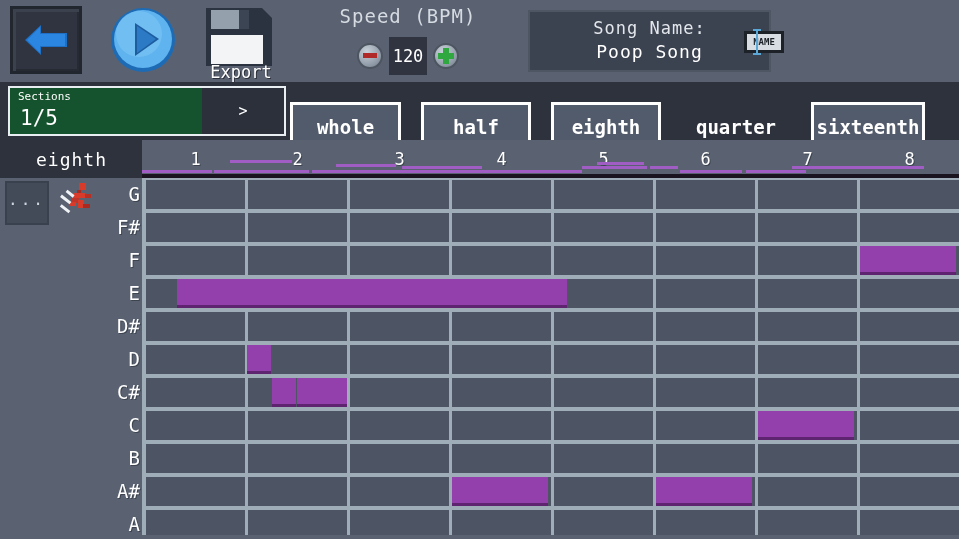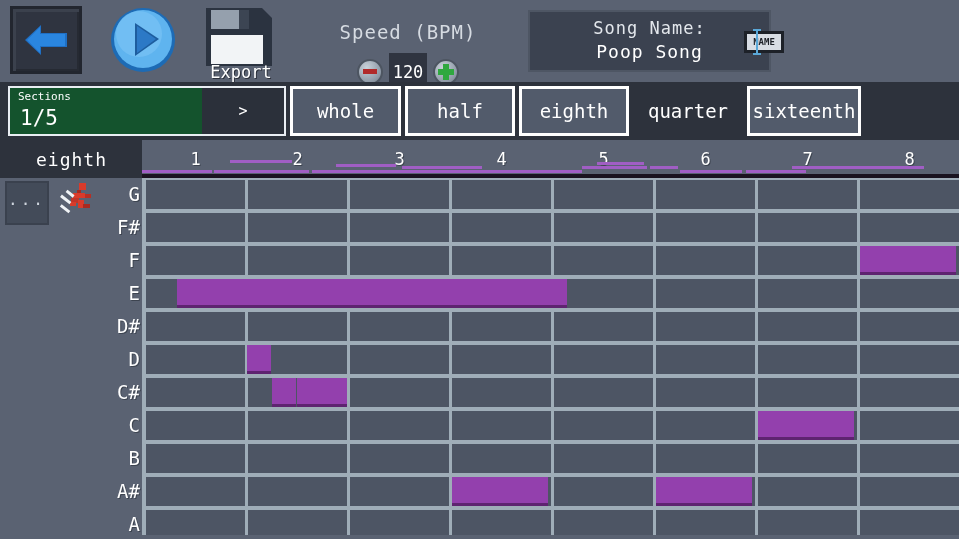--- a/index.html
+++ b/index.html
@@ -29,21 +29,21 @@
   }
 
   .export-wrap { position:absolute; left:198px; top:8px; width:86px; height:78px; }
   .floppy { position:absolute; left:8px; top:0px; }
   .export-label {
     position:absolute; left:0; top:54px; width:86px; text-align:center;
     font-size:17px; letter-spacing:0px; color:#ffffff;
     text-shadow:1px 1px 0 #2b303a;
   }
 
-  .speed-block { position:absolute; left:308px; top:2px; width:200px; height:76px; text-align:center;margin-top:16px; }
+  .speed-block { position:absolute; left:308px; top:2px; width:200px; height:76px; text-align:center; }
   .speed-title { font-size:19px; color:#d6dbe2; letter-spacing:1px; margin-top:3px; }
   .speed-row { display:flex; align-items:center; justify-content:center; gap:6px; margin-top:10px; }
   .round-btn { width:26px; height:26px; border-radius:50%; position:relative; display:block; }
   .minus-btn { background:radial-gradient(circle at 35% 30%, #c9d2da, #8d98a5 70%, #6d7682); border:2px solid #4d5561; }
   .minus-btn::after { content:""; position:absolute; left:4px; top:8px; width:14px; height:5px; background:#b12a2a; }
   .plus-btn { background:radial-gradient(circle at 35% 30%, #c9d2da, #8d98a5 70%, #6d7682); border:2px solid #4d5561; }
   .plus-btn::before { content:""; position:absolute; left:8px; top:3px; width:6px; height:16px; background:#2fa83f; }
   .plus-btn::after { content:""; position:absolute; left:3px; top:8px; width:16px; height:6px; background:#2fa83f; }
   .bpm-value {
     width:38px; height:38px; background:#2f3440; color:#fff;
@@ -74,21 +74,21 @@
     background:#14532d; border:2px solid #e9eef3;
   }
   .sections-title { position:absolute; left:8px; top:2px; font-size:11px; color:#ffffff; letter-spacing:0px; }
   .sections-value { position:absolute; left:10px; top:18px; font-size:21px; color:#ffffff; }
   .sections-next {
     position:absolute; right:0px; top:0px; width:82px; height:46px;
     background:#2b303a; display:flex; align-items:center; justify-content:center;
     font-size:15px; color:#ffffff;
   }
 
-  .note-btns { position:absolute; left:290px; top:4px; height:50px; display:flex; gap:4px; }
+  .note-btns { position:absolute; left:290px; top:20px; height:50px; display:flex; gap:20px;font-weight:bold; }
   .note-btn {
     height:50px; background:#525b6b; border:3px solid #ffffff;
     display:flex; align-items:center; justify-content:center;
     font-size:19px; color:#ffffff; letter-spacing:0px;
     padding:0 14px;
   }
   .note-btn.selected { background:#2d323c; border-color:#2d323c; }
 
   
   .trackbar { position:absolute; left:0; top:140px; width:959px; height:38px; }

